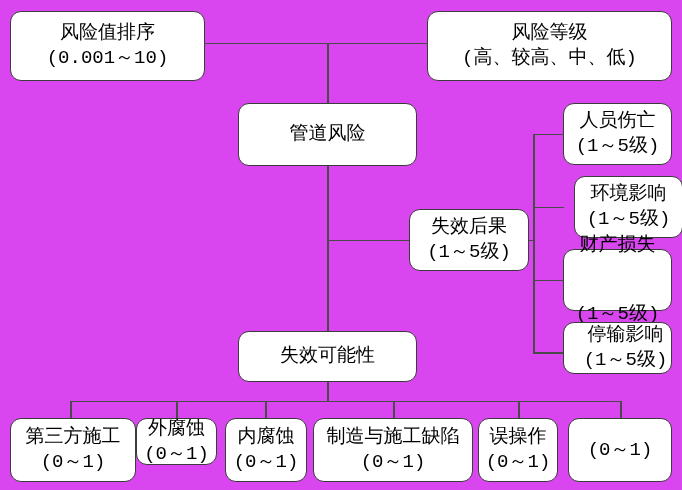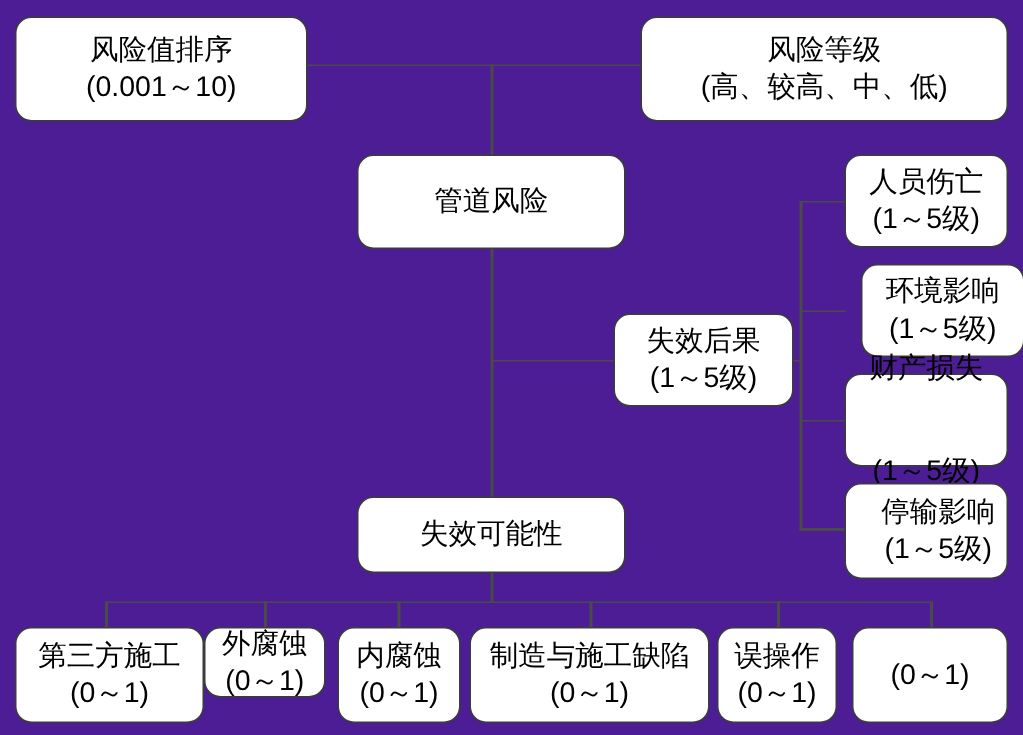--- a/index.html
+++ b/index.html
@@ -4,22 +4,22 @@
 <style>
   html, body {
     margin: 0;
     padding: 0;
     background: #ffffff;
   }
   .canvas {
     position: relative;
     width: 682px;
     height: 490px;
-    background: #4c1d95;
-    font-family: Liberation Sans, sans-serif;
+    background: #d946ef;
+    font-family: Liberation Mono, monospace;
     color: #000000;
     overflow: hidden;
   }
   .node {
     position: absolute;
     box-sizing: border-box;
     border: 1.5px solid #3c3c3c;
     border-radius: 11px;
     background: #ffffff;
     display: flex;
@@ -93,21 +93,21 @@
   <div class="node" style="left:574px; top:176px; width:109px; height:62px;">
     <div class="t">环境影响</div>
     <div class="r">(1～5级)</div>
   </div>
 
   <div class="node" style="left:563px; top:249px; width:109px; height:62px;gap:44px;">
     <div class="t">财产损失</div>
     <div class="r">(1～5级)</div>
   </div>
 
-  <div class="node" style="left:563px; top:322px; width:109px; height:64px;padding-left:16px;">
+  <div class="node" style="left:563px; top:322px; width:109px; height:52px;padding-left:16px;">
     <div class="t">停输影响</div>
     <div class="r">(1～5级)</div>
   </div>
 
   <div class="node" style="left:238px; top:331px; width:179px; height:51px;">
     <div class="t">失效可能性</div>
   </div>
 
   <div class="node" style="left:10px; top:418px; width:126px; height:64px;">
     <div class="t">第三方施工</div>

